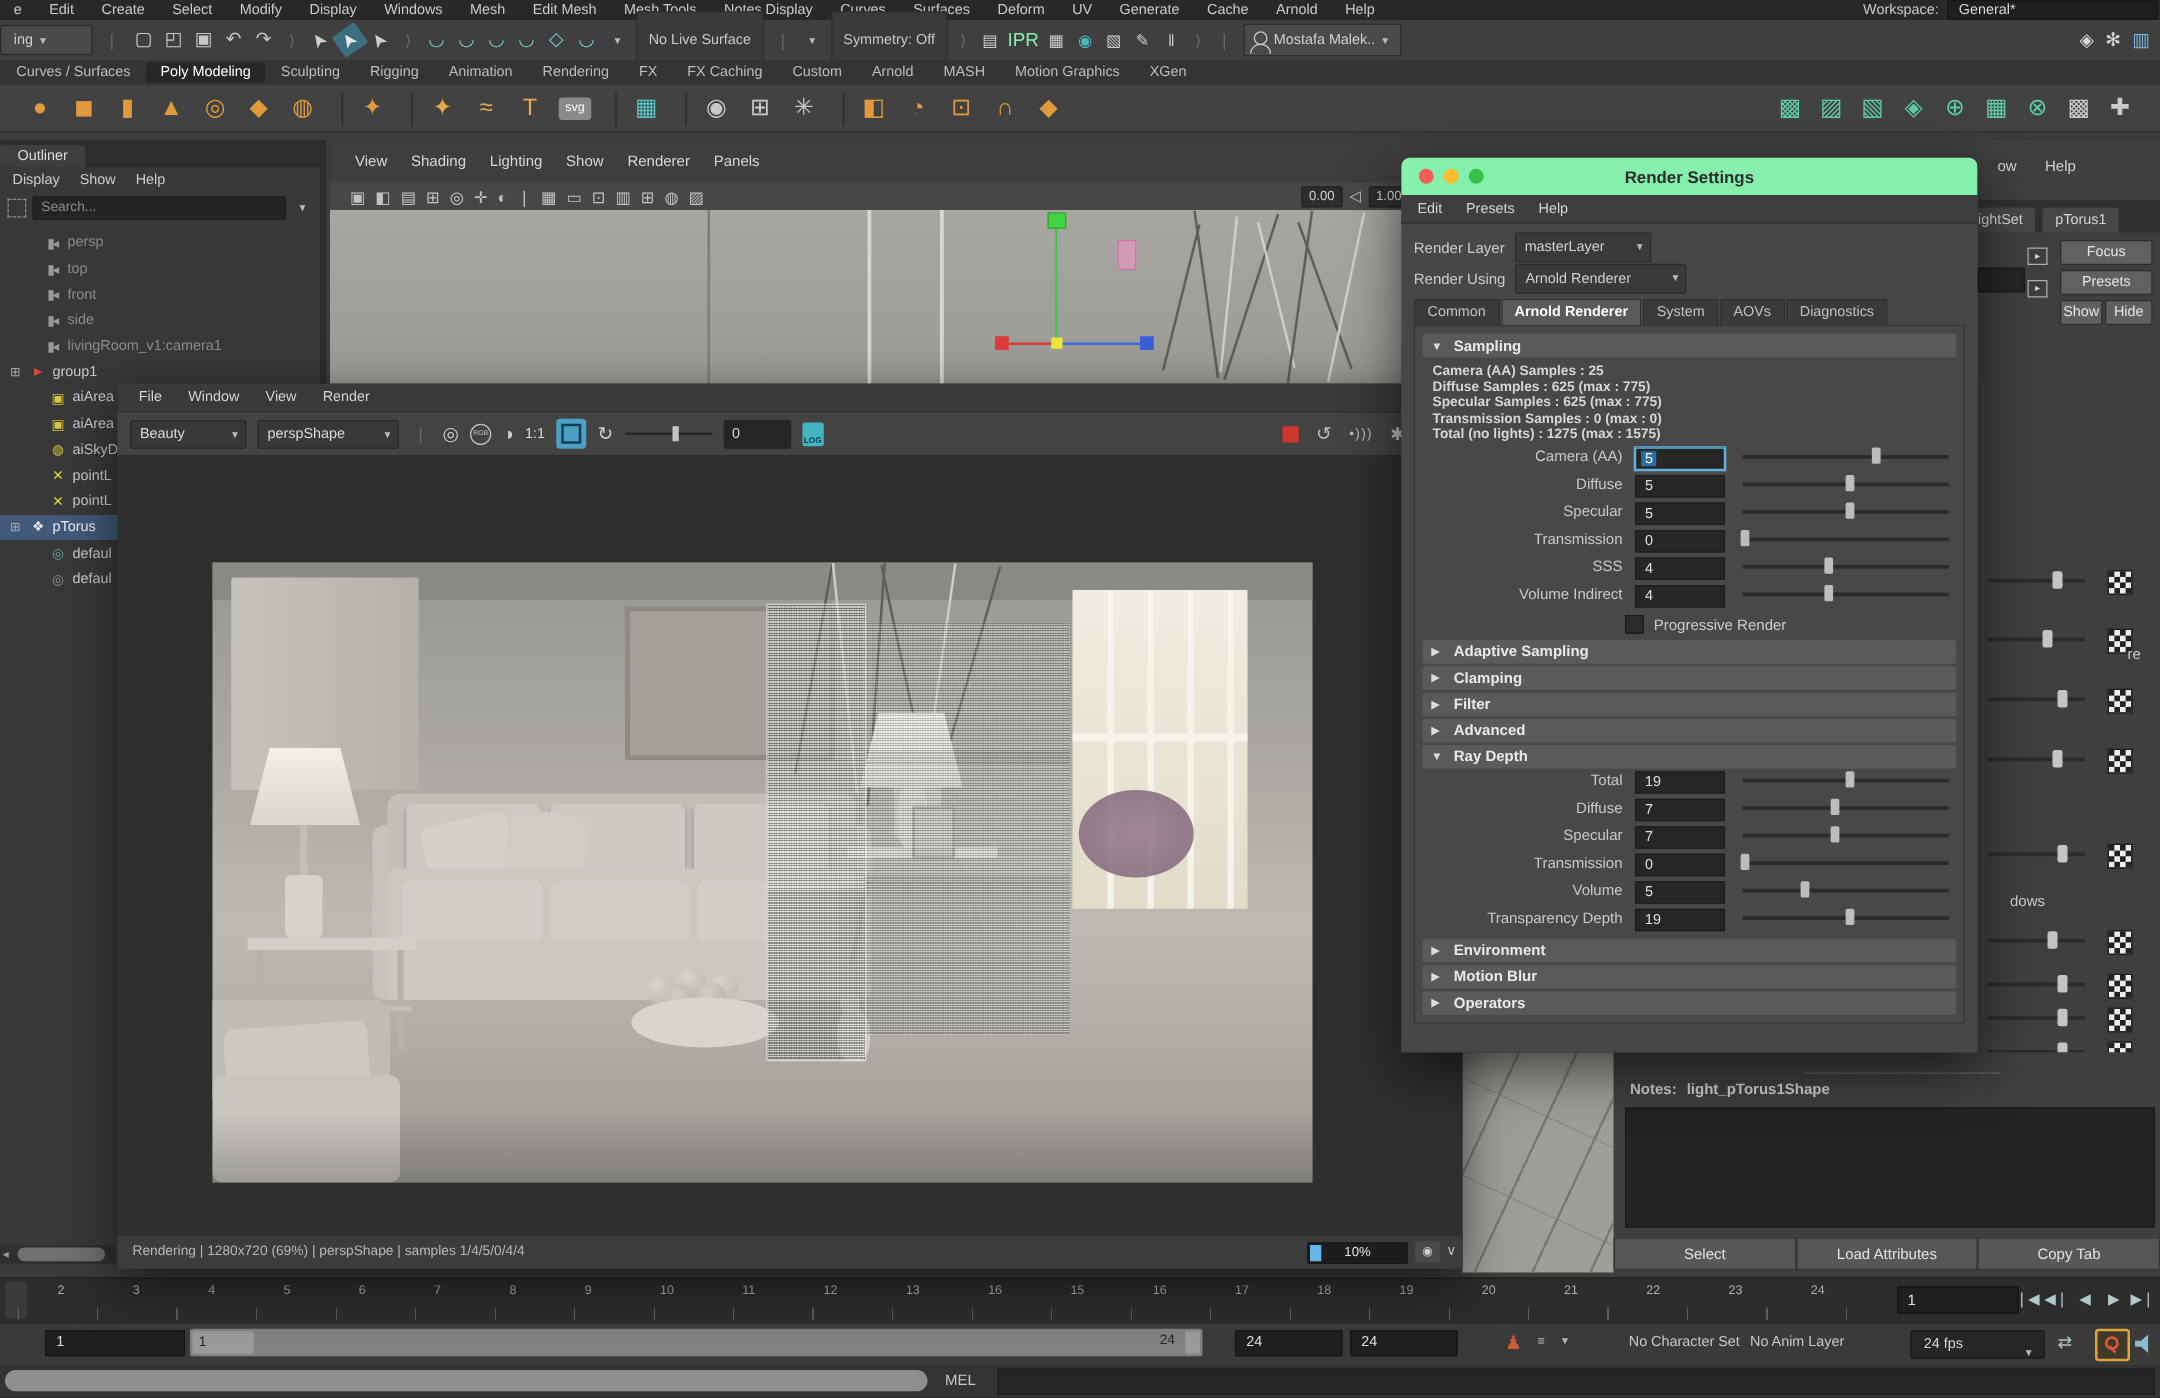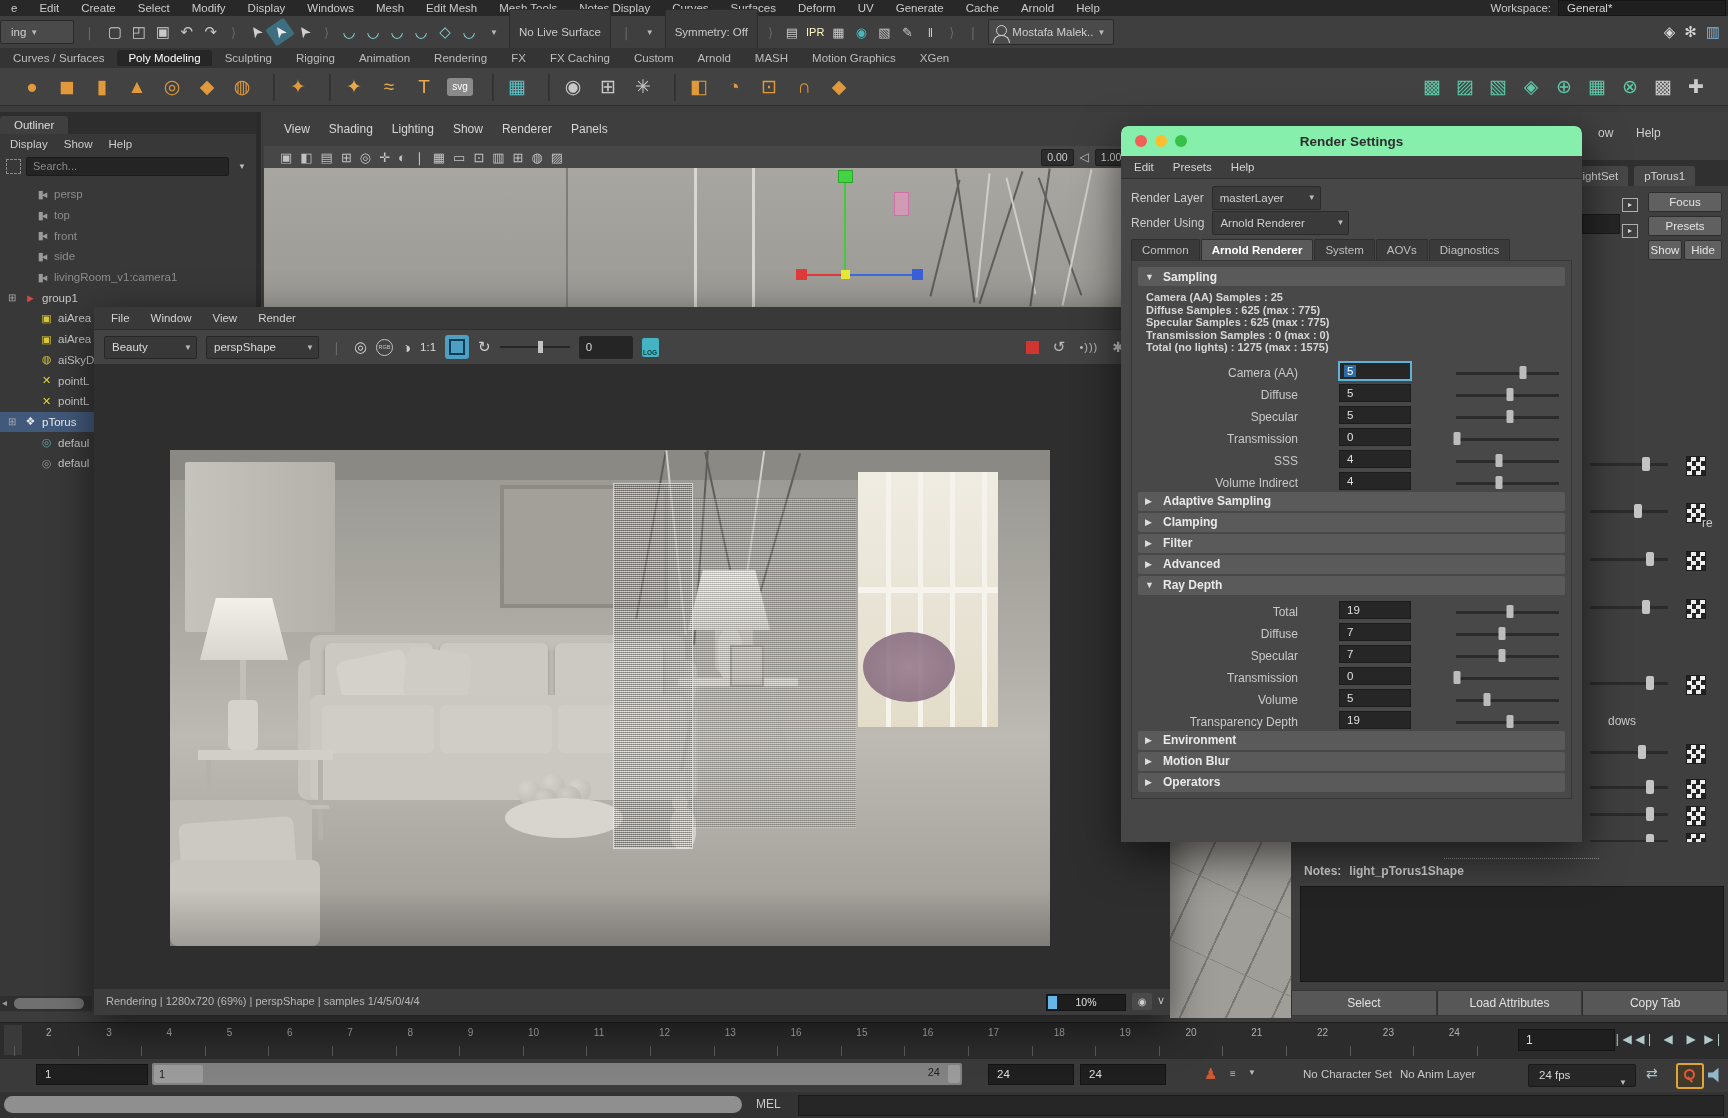--- a/index.html
+++ b/index.html
@@ -106,21 +106,21 @@
   .rs-toprow .dd{background:#3a3a3a;}
   #rs-tabs{display:flex;margin-top:4px;font-size:11.5px;}
   .rstab{padding:4px 10px;background:#3a3a3a;color:#c0c0c0;border:1px solid #2e2e2e;border-bottom:none;border-radius:2px 2px 0 0;margin-right:1px;white-space:nowrap;}
   .rstab.active{background:#5a5a5a;color:#fff;font-weight:bold;}
   #rs-panel{border:1px solid #363636;background:#484848;padding:4px 6px;}
   .rs-hdr{height:19px;background:#5a5a5a;border-radius:2px;display:flex;align-items:center;margin:2px 0;}
   .rs-hdr .tri{font-size:9px;color:#ddd;margin-left:7px;width:12px;}
   .rs-hdr b{font-size:12px;color:#e9e9e9;margin-left:6px;}
   #rs-info{padding:3px 0 4px 8px;}
   #rs-info div{font-size:11px;font-weight:bold;color:#d6d6d6;line-height:12.6px;}
-  .rs-row{height:22px;display:flex;align-items:flex-end;gap:31px;}
+  .rs-row{height:22px;display:flex;align-items:flex-start;}
   .rs-lab{flex:0 0 160px;text-align:right;padding-right:10px;font-size:12px;color:#c9c9c9;white-space:nowrap;}
   .rs-in{width:66px;height:16px;background:#262626;border:1px solid #1c1c1c;font-size:11.5px;color:#e0e0e0;padding-left:4px;line-height:16px;}
   .rs-in.focused{border-color:#5fb3da;box-shadow:0 0 0 1px #5fb3da;}
   .rs-in.focused .rs-val{background:#2c6ca5;color:#fff;}
   .rs-val{font-style:normal;padding:0 3px;}
   .rs-sl{flex:1;margin:0 6px 0 14px;position:relative;height:14px;}
   .rs-sl:before{content:'';position:absolute;left:0;right:0;top:6px;height:3px;background:#2b2b2b;}
   .rs-h{position:absolute;top:0;width:7px;height:13px;background:#bcbcbc;border-radius:1.5px;transform:translateX(-50%);}
   #rs-prog-row{height:20px;display:flex;align-items:center;font-size:12px;color:#cccccc;}
   #rs-prog-row .cb{width:13px;height:13px;background:#2b2b2b;border:1px solid #1a1a1a;margin:0 8px 0 162px;}
@@ -222,21 +222,21 @@
         </div>
       <span class="caret">▼</span>
       <span class="dfield">No Live Surface</span>
       <span class="sep">❘</span>
       <span class="caret">▼</span>
       <span class="dfield">Symmetry: Off</span>
       <span class="sep">⟩</span>
       <div class="flex" style="gap:5px;">
 
       <span class="ico" style="font-size: 13px; min-width: 18px; color: rgb(201, 201, 201);">▤</span>
-          <span class="ico" style="font-size: 11px; min-width: 18px; color: #fef9c3;">IPR</span>
+          <span class="ico" style="font-size: 15px; min-width: 18px; color: #86efac;">IPR</span>
           <span class="ico" style="font-size: 13px; min-width: 18px; color: rgb(201, 201, 201);">▦</span>
           <span class="ico" style="font-size: 13px; min-width: 18px; color: rgb(73, 184, 188);">◉</span>
           <span class="ico" style="font-size: 13px; min-width: 18px; color: rgb(201, 201, 201);">▧</span>
           <span class="ico" style="font-size: 13px; min-width: 18px; color: rgb(201, 201, 201);">✎</span>
           <span class="ico" style="font-size: 13px; min-width: 18px; color: rgb(201, 201, 201);">‖</span>
         </div>
       <span class="sep">⟩</span>
       <span class="sep">❘</span>
       <span class="dd" style="height:24px;padding-right:4px;">
         <span class="person"></span>
@@ -768,20 +768,24 @@
               </span>
           </div>
             <div class="rs-row">
             <span class="rs-lab">Volume Indirect</span>
             <span class="rs-in"><i class="rs-val">4</i></span>
             <span class="rs-sl">
                 <i class="rs-h" style="left: 42%;"></i>
               </span>
           </div>
           </div>
+        <div id="rs-prog-row">
+          <span class="cb"></span>
+          <span>Progressive Render</span>
+        </div>
         <div>
 
         <div class="rs-hdr">
             <span class="tri">▶</span>
               <b>Adaptive Sampling</b>
           </div>
             <div class="rs-hdr">
             <span class="tri">▶</span>
               <b>Clamping</b>
           </div>

